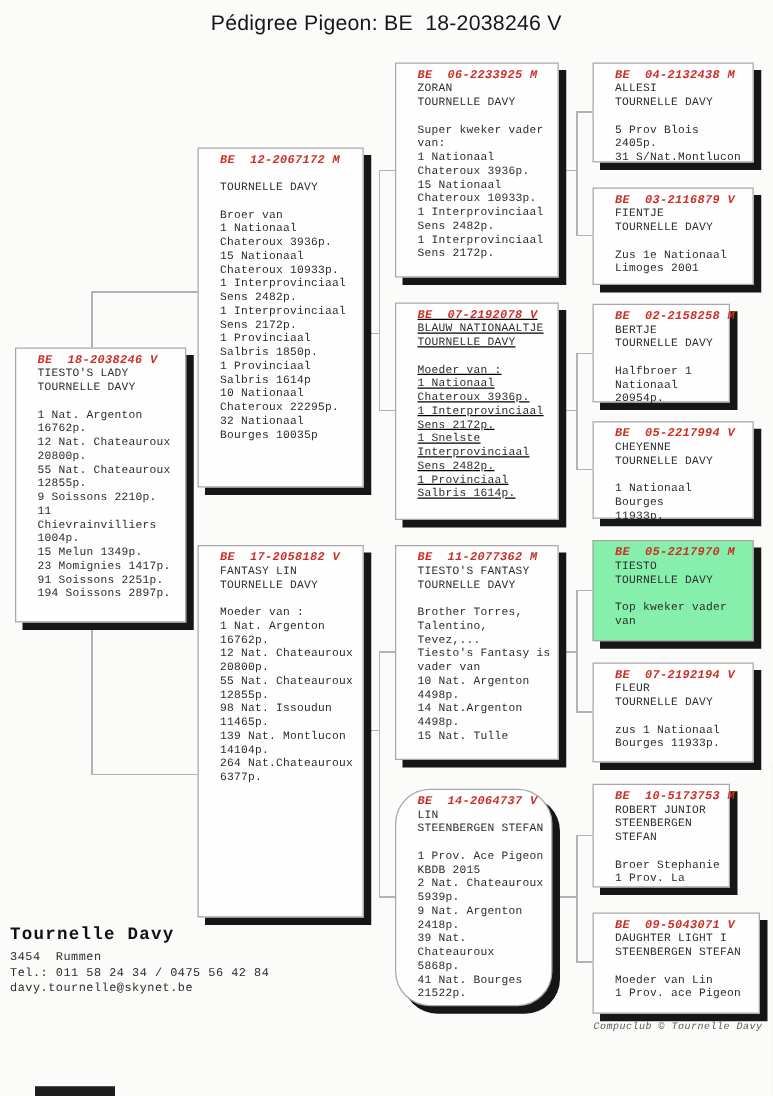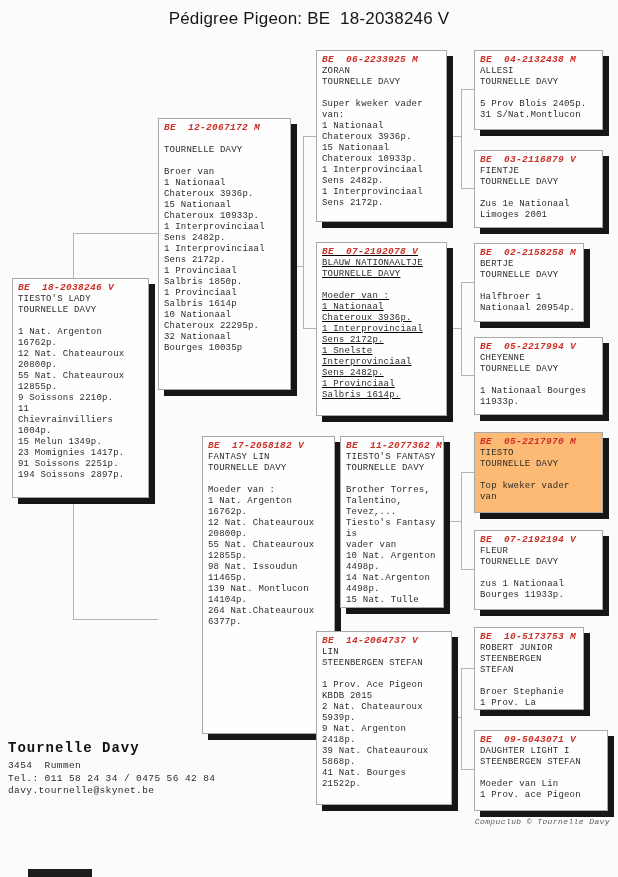--- a/index.html
+++ b/index.html
@@ -11,40 +11,40 @@
   .title {
     position:absolute; left:0; top:9px; width:618px;
     text-align:center; font-family:"Liberation Sans", sans-serif;
     font-size:17px; color:#161616; white-space:pre; letter-spacing:0.2px;
   }
   svg.connectors { position:absolute; left:0; top:0; pointer-events:none; }
   .box {
     position:absolute; background:#fefefe;
     border:1px solid #a8a8a8;
     box-shadow:6px 6px 0 0 #161616;
-    padding:3px 4px 2px 5px;
+    padding:3px 4px 2px 17px;
     font-family:"Liberation Mono", monospace;
   }
-  .box.hl { background:#fdba74; }
+  .box.hl { background:#86efac; }
   .box-id {
     font-size:9.5px; font-weight:bold; font-style:italic;
     color:#cb2f27; white-space:pre; letter-spacing:0.3px; line-height:12px;
   }
   .box-body {
     font-size:9px; line-height:11px; color:#2c2c2c;
     white-space:pre-wrap; letter-spacing:0.2px;
   }
   
   .b-main  {left:12px;  top:278px; width:137px; height:220px;}
   .b-father{left:158px; top:118px; width:133px; height:272px;}
-  .b-mother{left:158px; top:436px; width:133px; height:298px;margin-left:44px;}
+  .b-mother{left:158px; top:436px; width:133px; height:298px;}
   .b-ff    {left:316px; top:50px;  width:131px; height:172px;}
   .b-fm    {left:316px; top:242px; width:131px; height:174px;text-decoration:underline;}
-  .b-mf    {left:316px; top:436px; width:104px; height:172px;margin-left:24px;}
-  .b-mm    {left:316px; top:631px; width:136px; height:174px;}
+  .b-mf    {left:316px; top:436px; width:131px; height:172px;}
+  .b-mm    {left:316px; top:631px; width:126px; height:174px;border-radius:28px;}
   .b-fff   {left:474px; top:50px;  width:129px; height:80px;}
   .b-ffm   {left:474px; top:150px; width:129px; height:78px;}
   .b-fmf   {left:474px; top:243px; width:110px; height:79px;}
   .b-fmm   {left:474px; top:337px; width:129px; height:78px;}
   .b-mff   {left:474px; top:432px; width:129px; height:81px;}
   .b-mfm   {left:474px; top:530px; width:129px; height:80px;}
   .b-mmf   {left:474px; top:627px; width:110px; height:83px;}
   .b-mmm   {left:474px; top:730px; width:134px; height:81px;}
   .credit {
     position:absolute; right:8px; top:817px;

